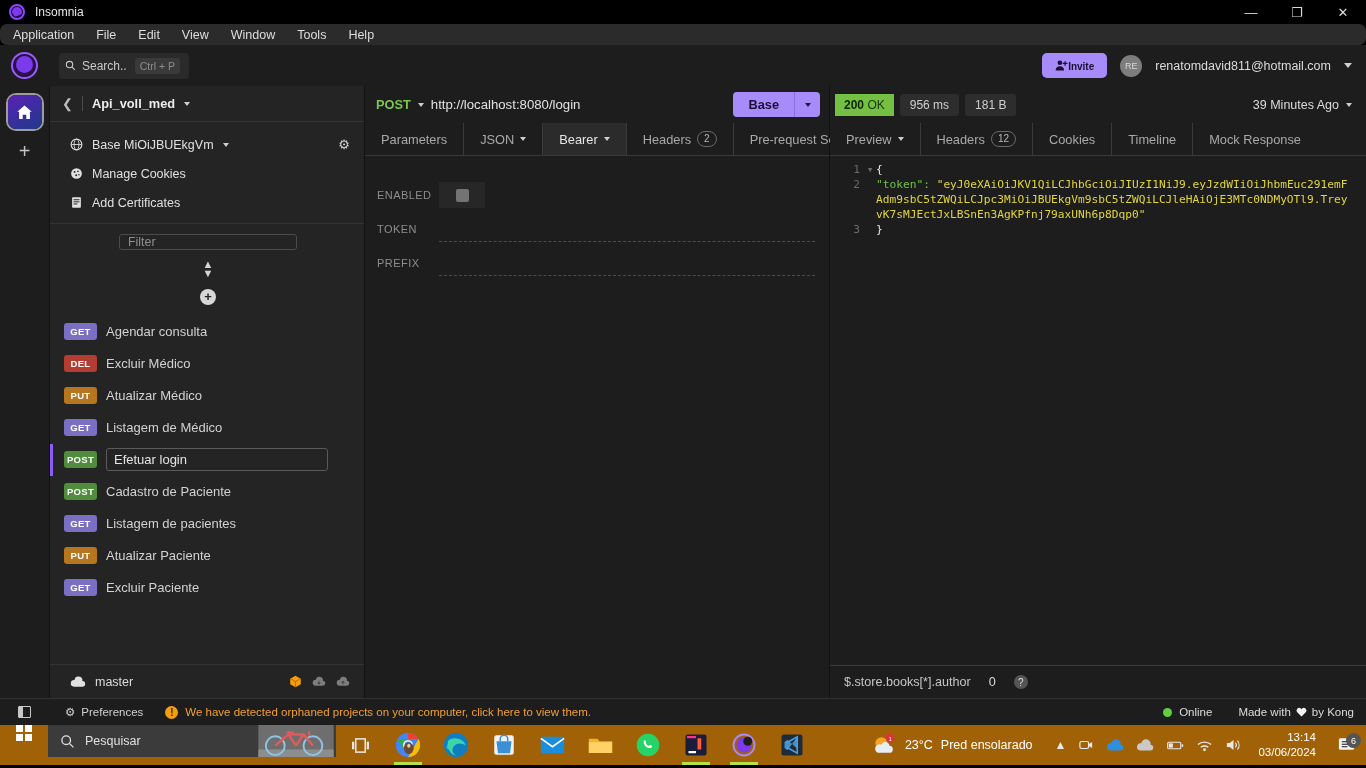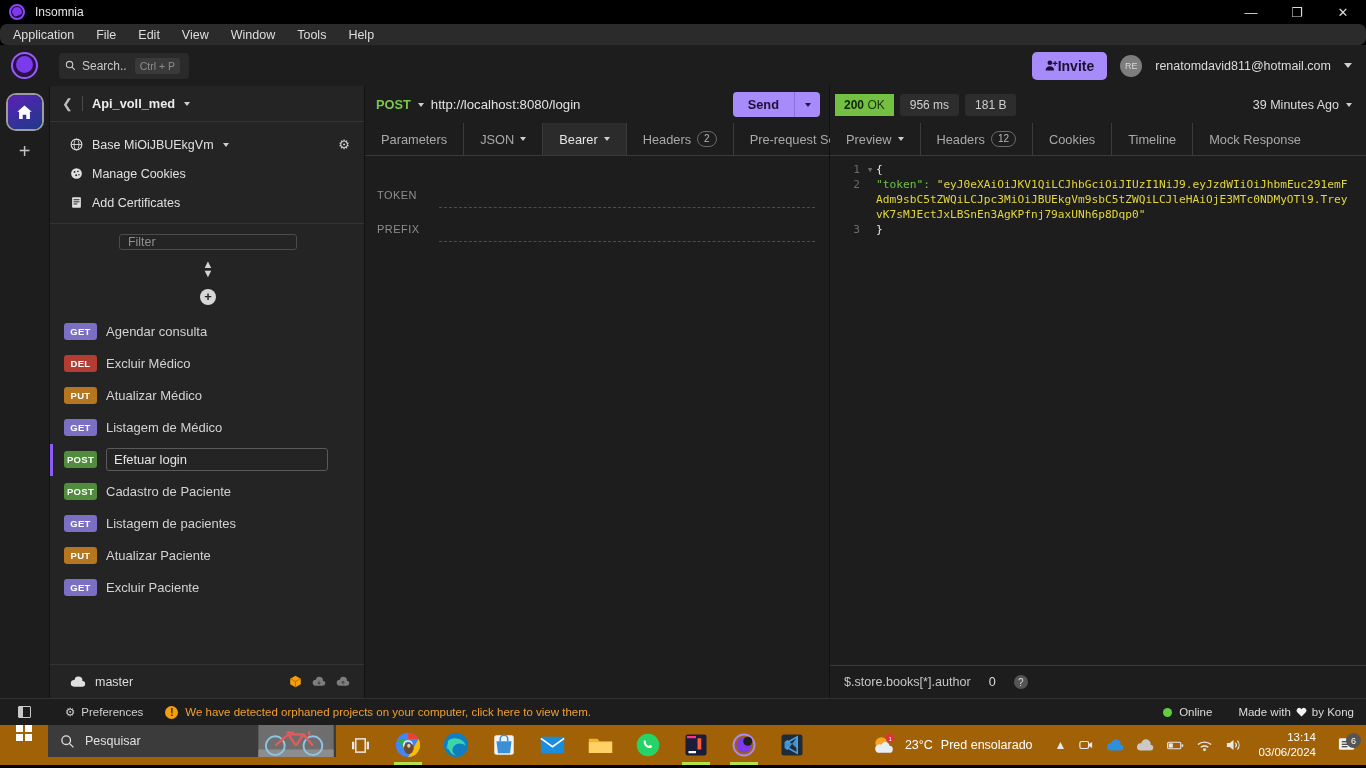--- a/index.html
+++ b/index.html
@@ -59,22 +59,22 @@
     border-radius: 4px; display: flex; align-items: center; padding: 0 6px; gap: 6px; text-align: center;
   }
   .searchbox .mag { width: 11px; height: 11px; flex: none; }
   .searchbox .sp { color: #c9c9c9; font-size: 12px; }
   .searchbox .kbd {
     background: #3a3a3a; color: #8c8c8c; font-size: 10.5px;
     padding: 2px 5px; border-radius: 3px; margin-left: 2px;
   }
   .hdr-right { position: absolute; right: 14px; display: flex; align-items: center; gap: 13px; }
   .invite-btn {
-    background: #a78bfa; color: #1b1033; font-size: 14px; font-weight: 700;
-    padding: 6px 13px; border-radius: 5px; display: flex; align-items: center; gap: 0;
+    background: #a78bfa; color: #1b1033; font-size: 10px; font-weight: 700;
+    padding: 6px 13px; border-radius: 5px; display: flex; align-items: flex-end; gap: 0;
   }
   .avatar {
     width: 22px; height: 22px; border-radius: 50%; background: #7d7d7d;
     color: #d8d8d8; font-size: 9px; display: flex; align-items: center; justify-content: center;
   }
   .account-email { color: #dcdcdc; font-size: 12.5px; }
   .caret { width: 0; height: 0; border-left: 4px solid transparent; border-right: 4px solid transparent;
            border-top: 5px solid #cfcfcf; display: inline-block; }
   .caret.sm { border-left-width:3.5px; border-right-width:3.5px; border-top-width:4.5px; }
 
@@ -451,21 +451,21 @@
         </span>
       </div>
     </div>
 
     <div class="req-pane">
       <div class="url-bar">
         <span class="url-method">POST</span>
         <span class="caret sm"></span>
         <span class="url-text">http://localhost:8080/login</span>
         <span class="send-group">
-          <span class="send-btn">Send</span>
+          <span class="send-btn">Base</span>
           <span class="send-caret">
               <span class="caret sm"></span>
             </span>
         </span>
       </div>
 
       <div class="tabrow">
         <div class="tab">
           <span>Parameters</span>
         </div>
@@ -480,20 +480,26 @@
         <div class="tab">
           <span>Headers</span>
           <span class="badge-count">2</span>
         </div>
         <div class="tab">
           <span>Pre-request Sc</span>
         </div>
       </div>
 
       <div class="auth-form">
+        <div class="auth-row">
+          <span class="auth-label">ENABLED</span>
+          <span class="auth-check">
+              <i></i>
+            </span>
+        </div>
         <div class="auth-row">
           <span class="auth-label">TOKEN</span>
           <span class="auth-field">
               <span></span>
             </span>
         </div>
         <div class="auth-row">
           <span class="auth-label">PREFIX</span>
           <span class="auth-field">
               <span></span>

